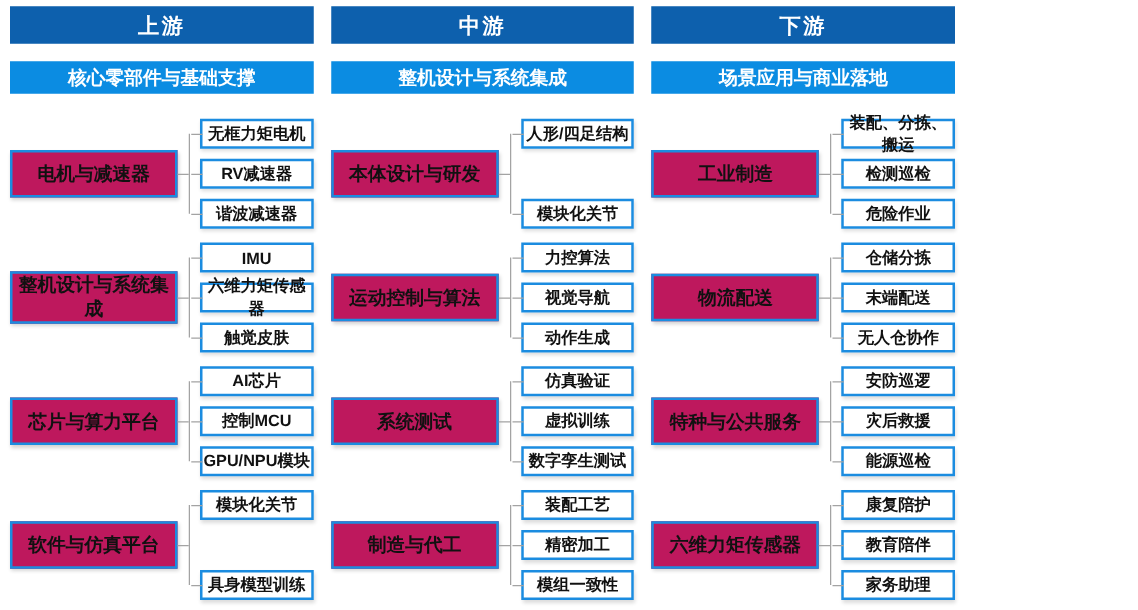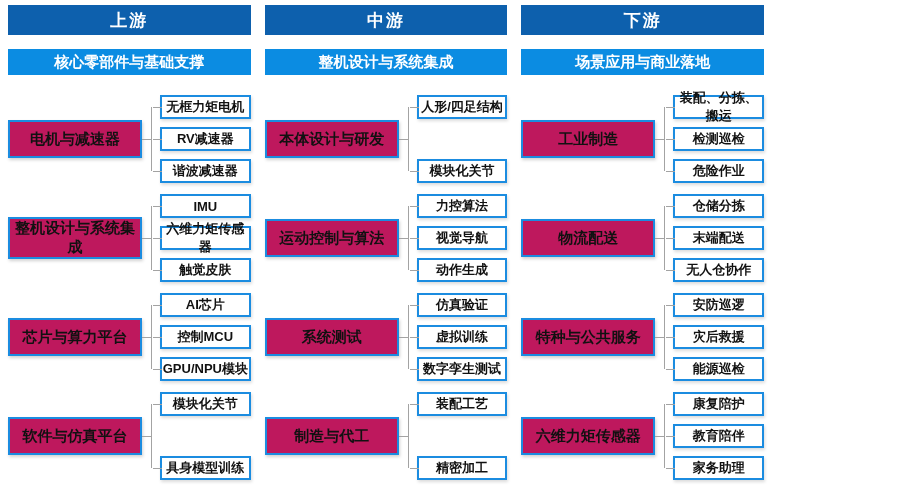--- a/index.html
+++ b/index.html
@@ -141,20 +141,21 @@
           <div class="item">数字孪生测试</div>
         </div>
       </div>
 
       <div class="group">
         <div class="cat">制造与代工</div>
         <div class="connector"></div>
         <div class="items">
           <div class="item">装配工艺</div>
           <div class="item">精密加工</div>
+          <div class="item">模组一致性</div>
         </div>
       </div>
 
     </div>
   </div>
 
   <div class="col">
     <div class="col-header">下游</div>
     <div class="col-sub">场景应用与商业落地</div>
     <div class="groups">

